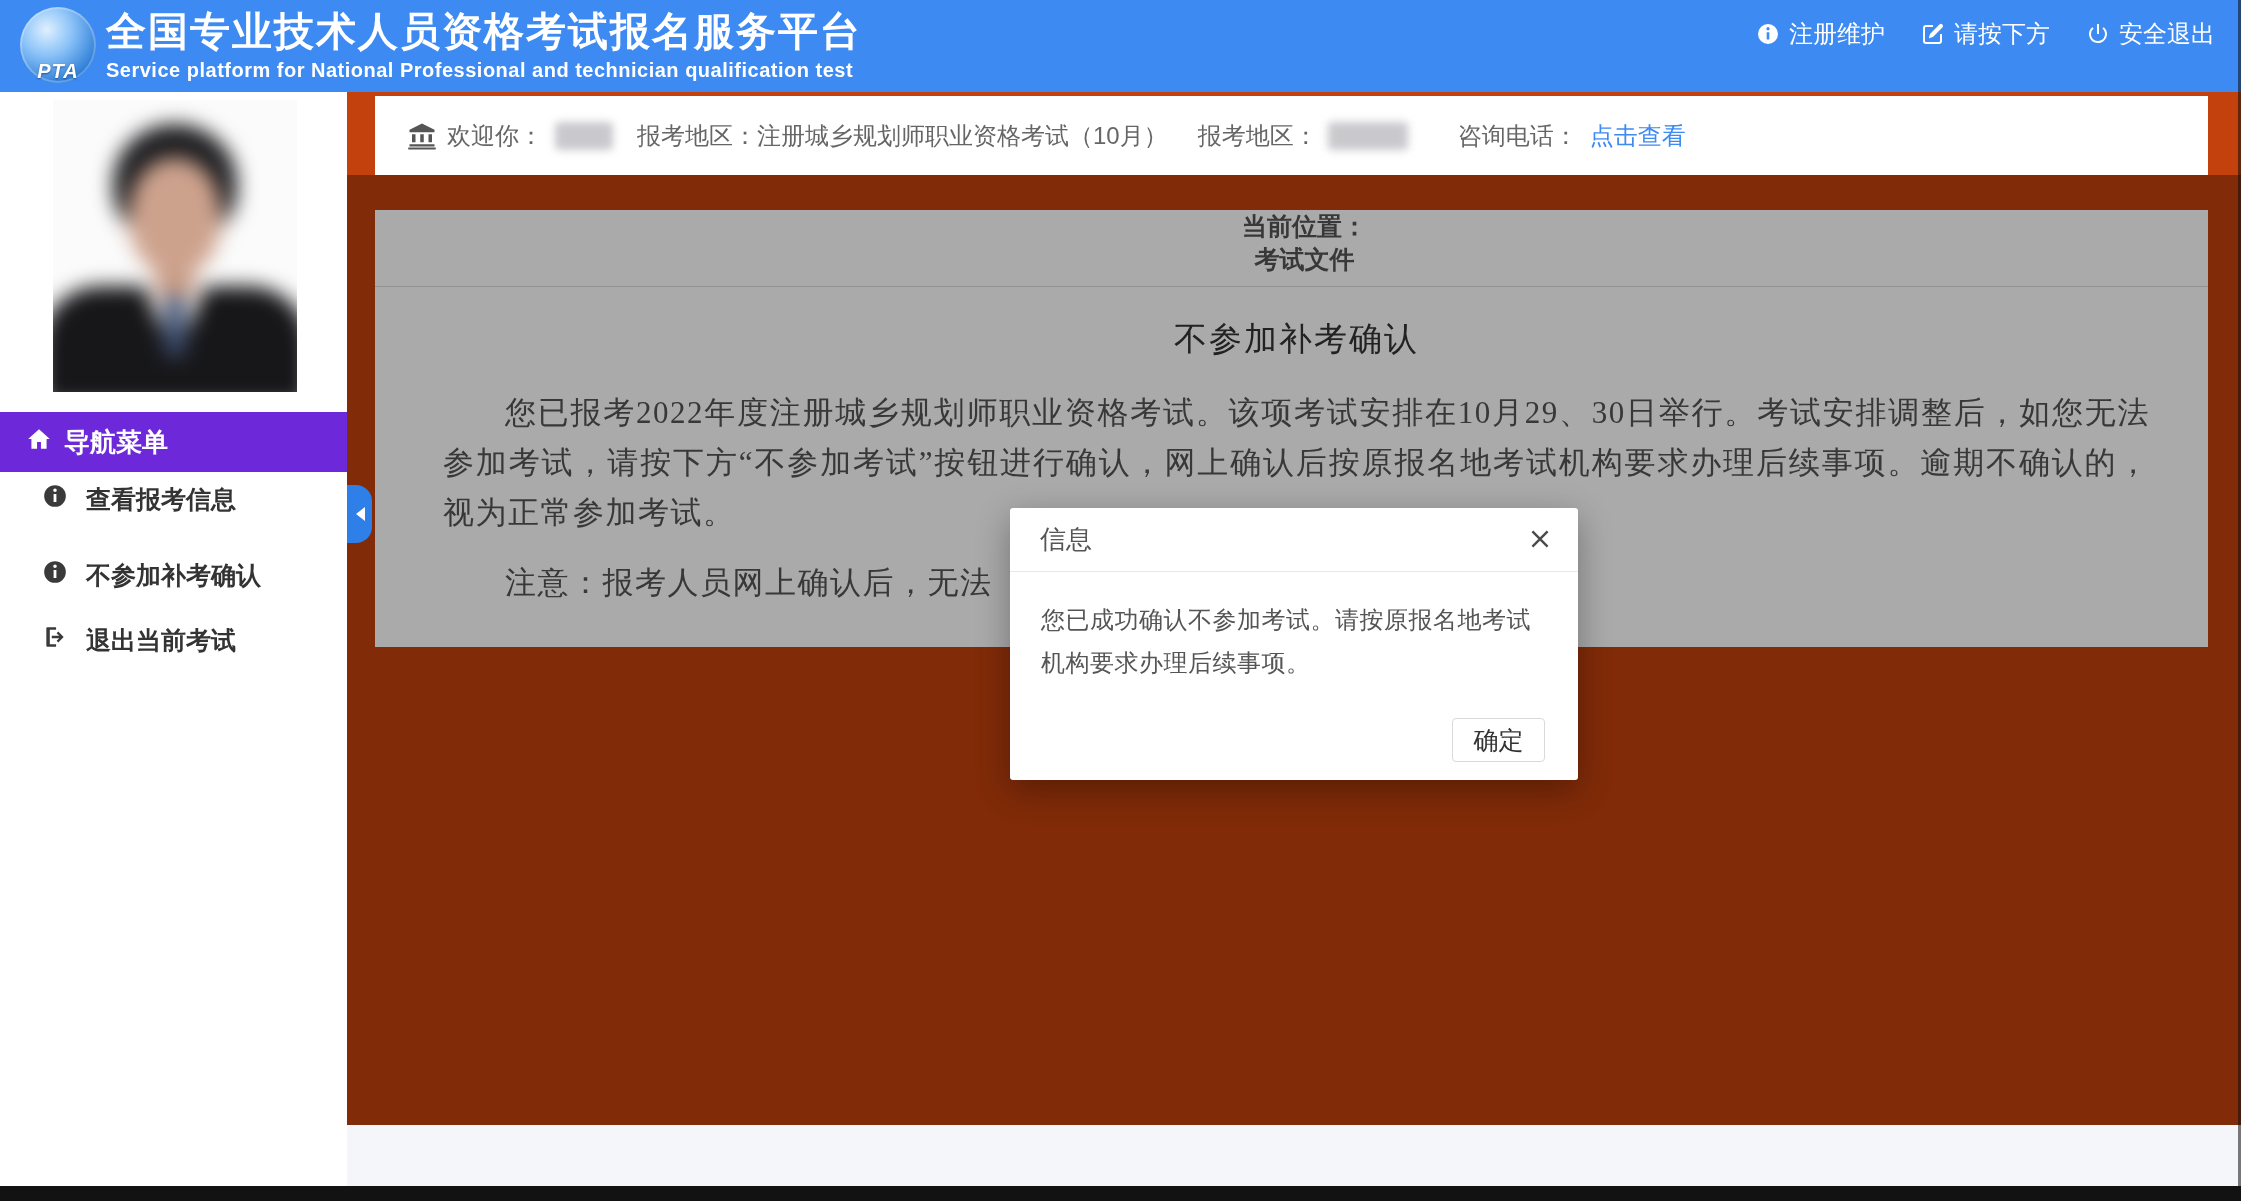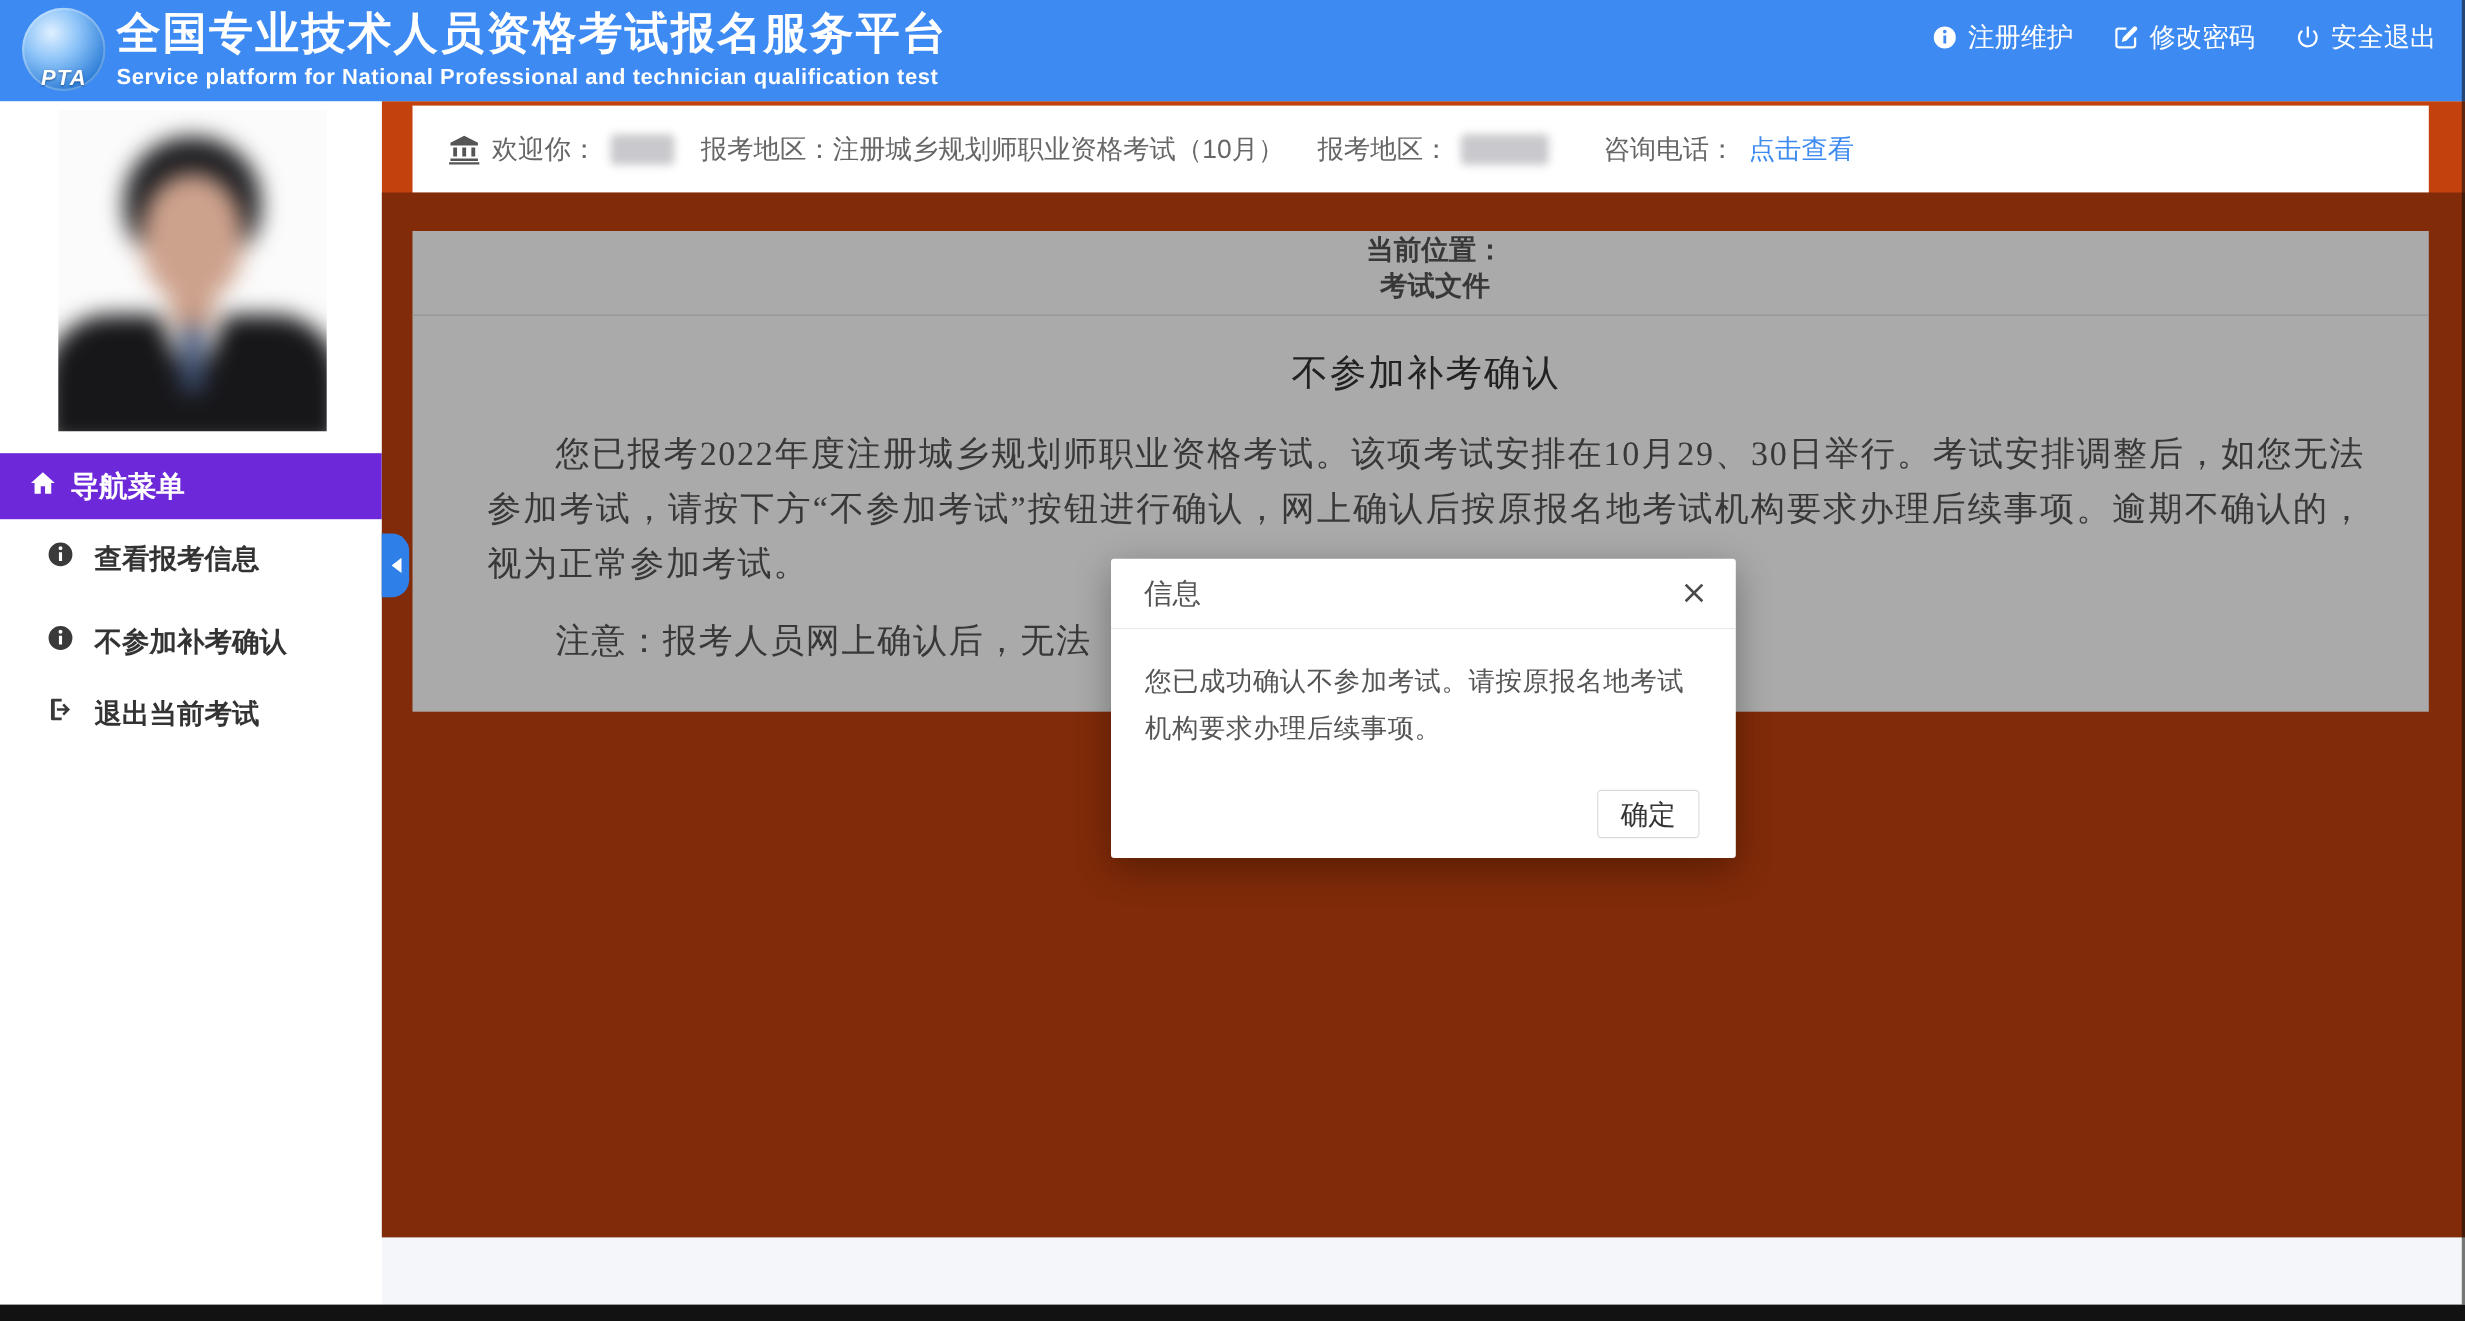--- a/index.html
+++ b/index.html
@@ -27,21 +27,21 @@
   .p-hair{position:absolute;left:60px;top:24px;width:124px;height:118px;background:#1d1d20;border-radius:52% 52% 46% 46%;}
   .p-face{position:absolute;left:76px;top:58px;width:92px;height:118px;background:#cda28d;border-radius:48%;}
   .p-neck{position:absolute;left:102px;top:162px;width:40px;height:34px;background:#c69b85;}
   .p-suit{position:absolute;left:-12px;top:186px;width:268px;height:120px;background:#17171a;border-radius:60px 60px 0 0;}
   .p-shirt{position:absolute;left:90px;top:184px;width:64px;height:74px;background:#f8f8f8;
            clip-path:polygon(0 0,100% 0,50% 100%);}
   .p-tie{position:absolute;left:112px;top:190px;width:20px;height:64px;background:#3d4f73;}
   .nav-head{position:absolute;left:0;top:320px;width:347px;height:60px;background:#6d28d9;color:#fff;
             display:flex;align-items:center;gap:12px;padding-left:26px;box-sizing:border-box;
             font-size:26px;font-weight:bold;}
-  .menu-item{position:absolute;left:0;width:347px;height:48px;display:flex;align-items:center;gap:18px;
+  .menu-item{position:absolute;left:0;width:347px;height:48px;display:flex;gap:18px;
              padding-left:42px;box-sizing:border-box;font-size:25px;font-weight:bold;color:#333;cursor:pointer;}
   .menu-item svg{flex:0 0 auto;color:#3a3a3a;}
   .mi-1{top:391px;} .mi-2{top:467px;} .mi-3{top:532px;}
 
   
   .collapse-handle{position:absolute;left:347px;top:485px;width:25px;height:58px;background:#2e7fe8;
                    border-radius:0 16px 16px 0;display:flex;align-items:center;justify-content:center;
                    z-index:20;cursor:pointer;}
   .tri-left{width:0;height:0;border:7px solid transparent;border-right:9px solid #fff;margin-right:5px;}
 
@@ -107,21 +107,21 @@
         </span>
         <span>注册维护</span>
       </div>
       <div class="h-nav-item">
         <span>
           <svg width="24" height="24" viewBox="0 0 24 24" fill="none" stroke="currentColor" stroke-width="2">
               <path d="M12 4H5a2 2 0 0 0-2 2v13a2 2 0 0 0 2 2h13a2 2 0 0 0 2-2v-7"></path>
               <path d="M18.4 2.6a2.1 2.1 0 0 1 3 3L12 15l-4.2 1.2L9 12l9.4-9.4z" fill="currentColor" stroke="none"></path>
             </svg>
         </span>
-        <span>修改密码</span>
+        <span>请按下方</span>
       </div>
       <div class="h-nav-item">
         <span>
           <svg width="24" height="24" viewBox="0 0 24 24" fill="currentColor">
               <path d="M13 2h-2v10h2V2z"></path>
               <path d="M17.8 5.2l-1.4 1.4A7 7 0 1 1 5 12a7 7 0 0 1 2.6-5.4L6.2 5.2A9 9 0 1 0 21 12c0-2.7-1.2-5.1-3.2-6.8z"></path>
             </svg>
         </span>
         <span>安全退出</span>
       </div>

